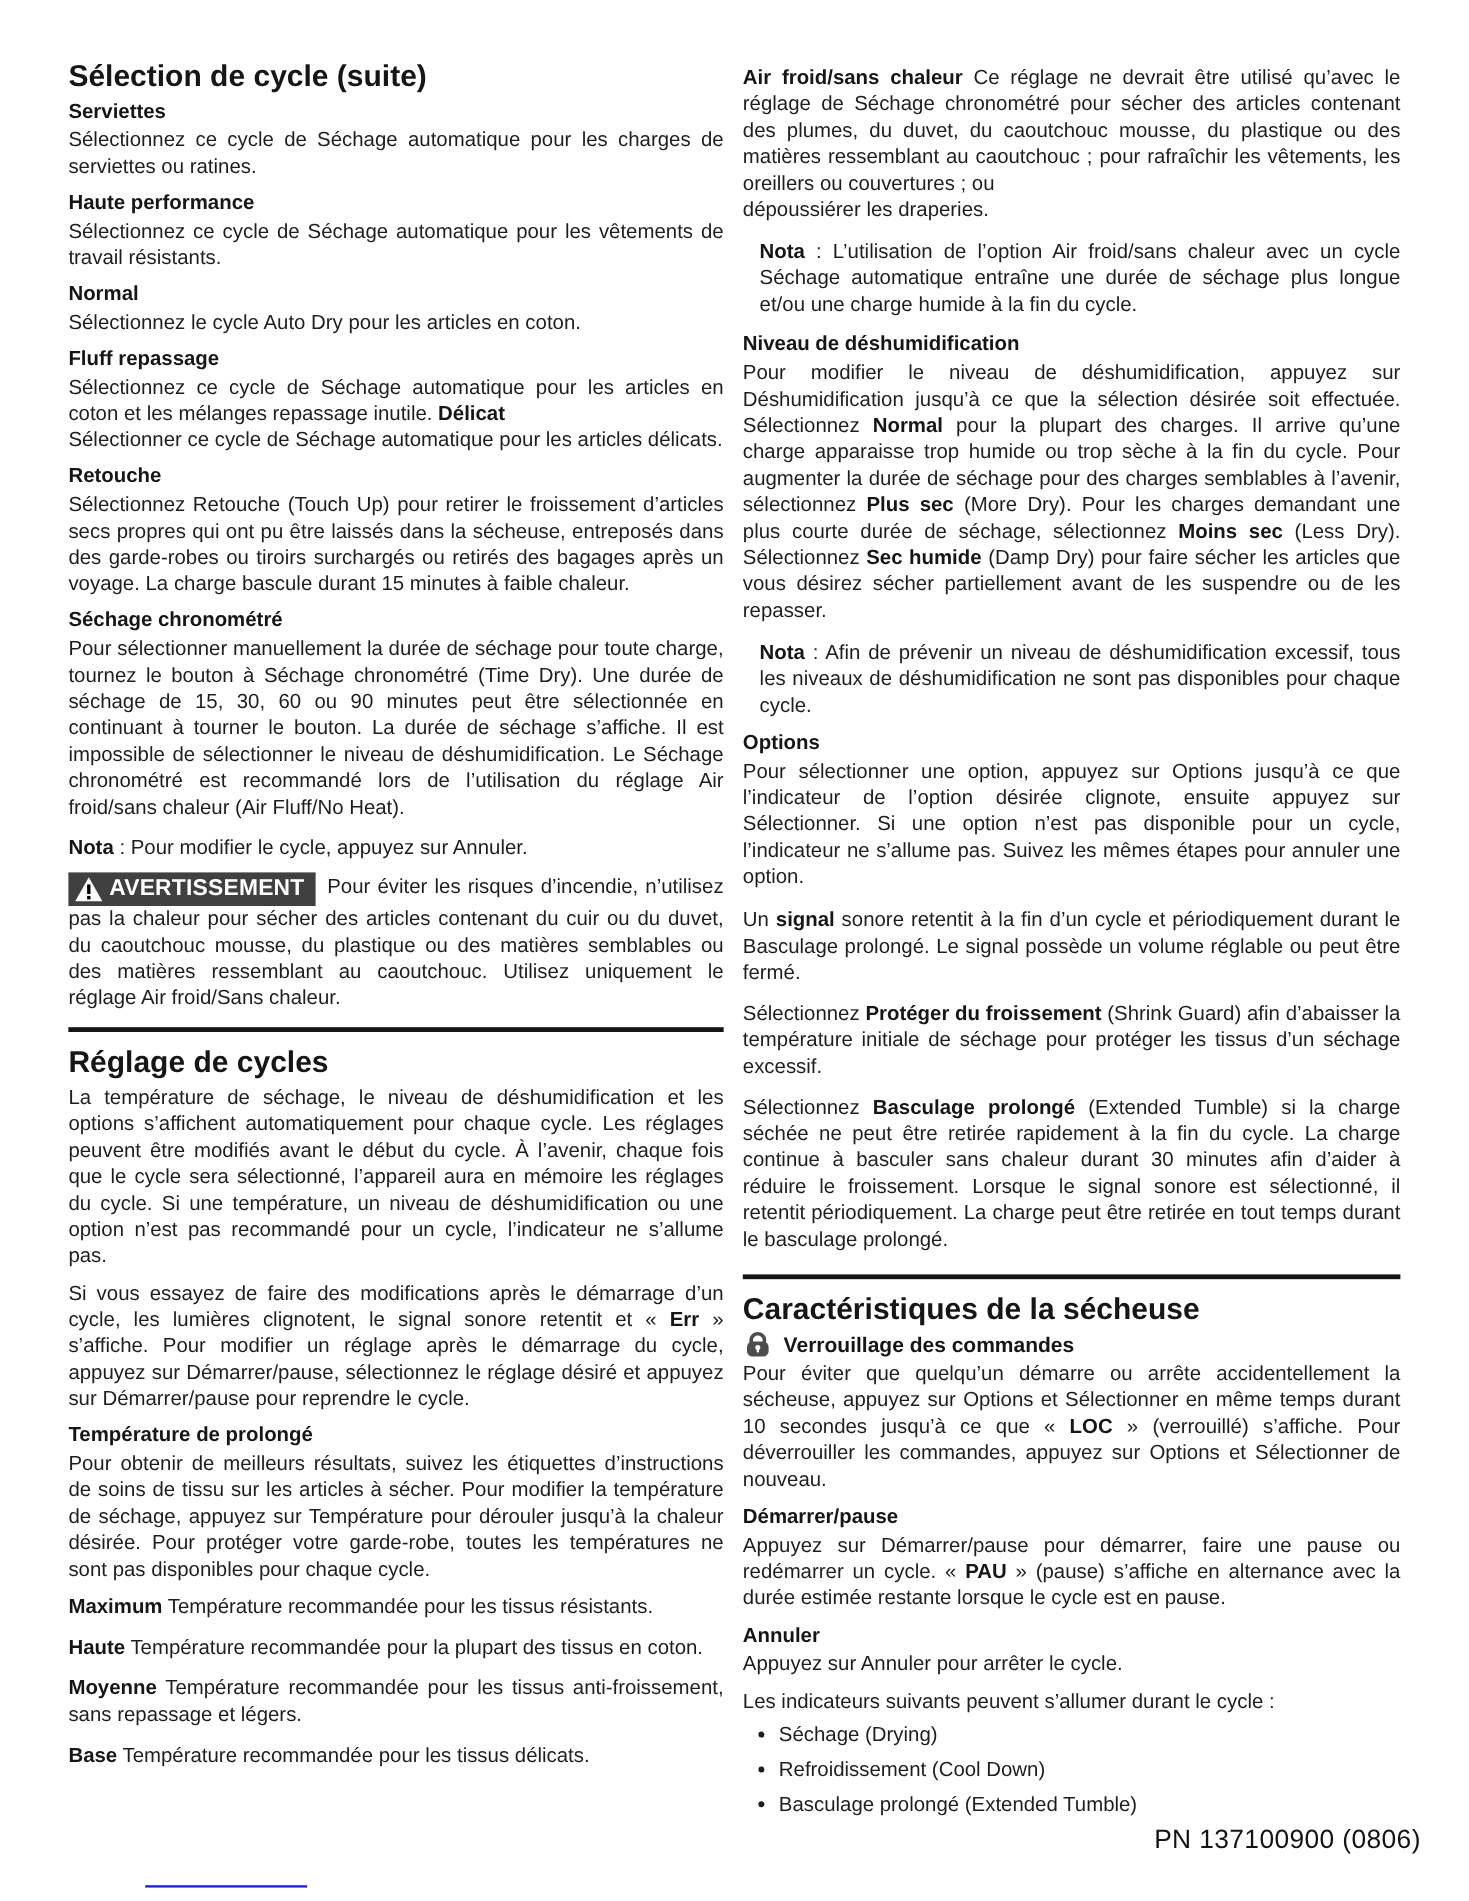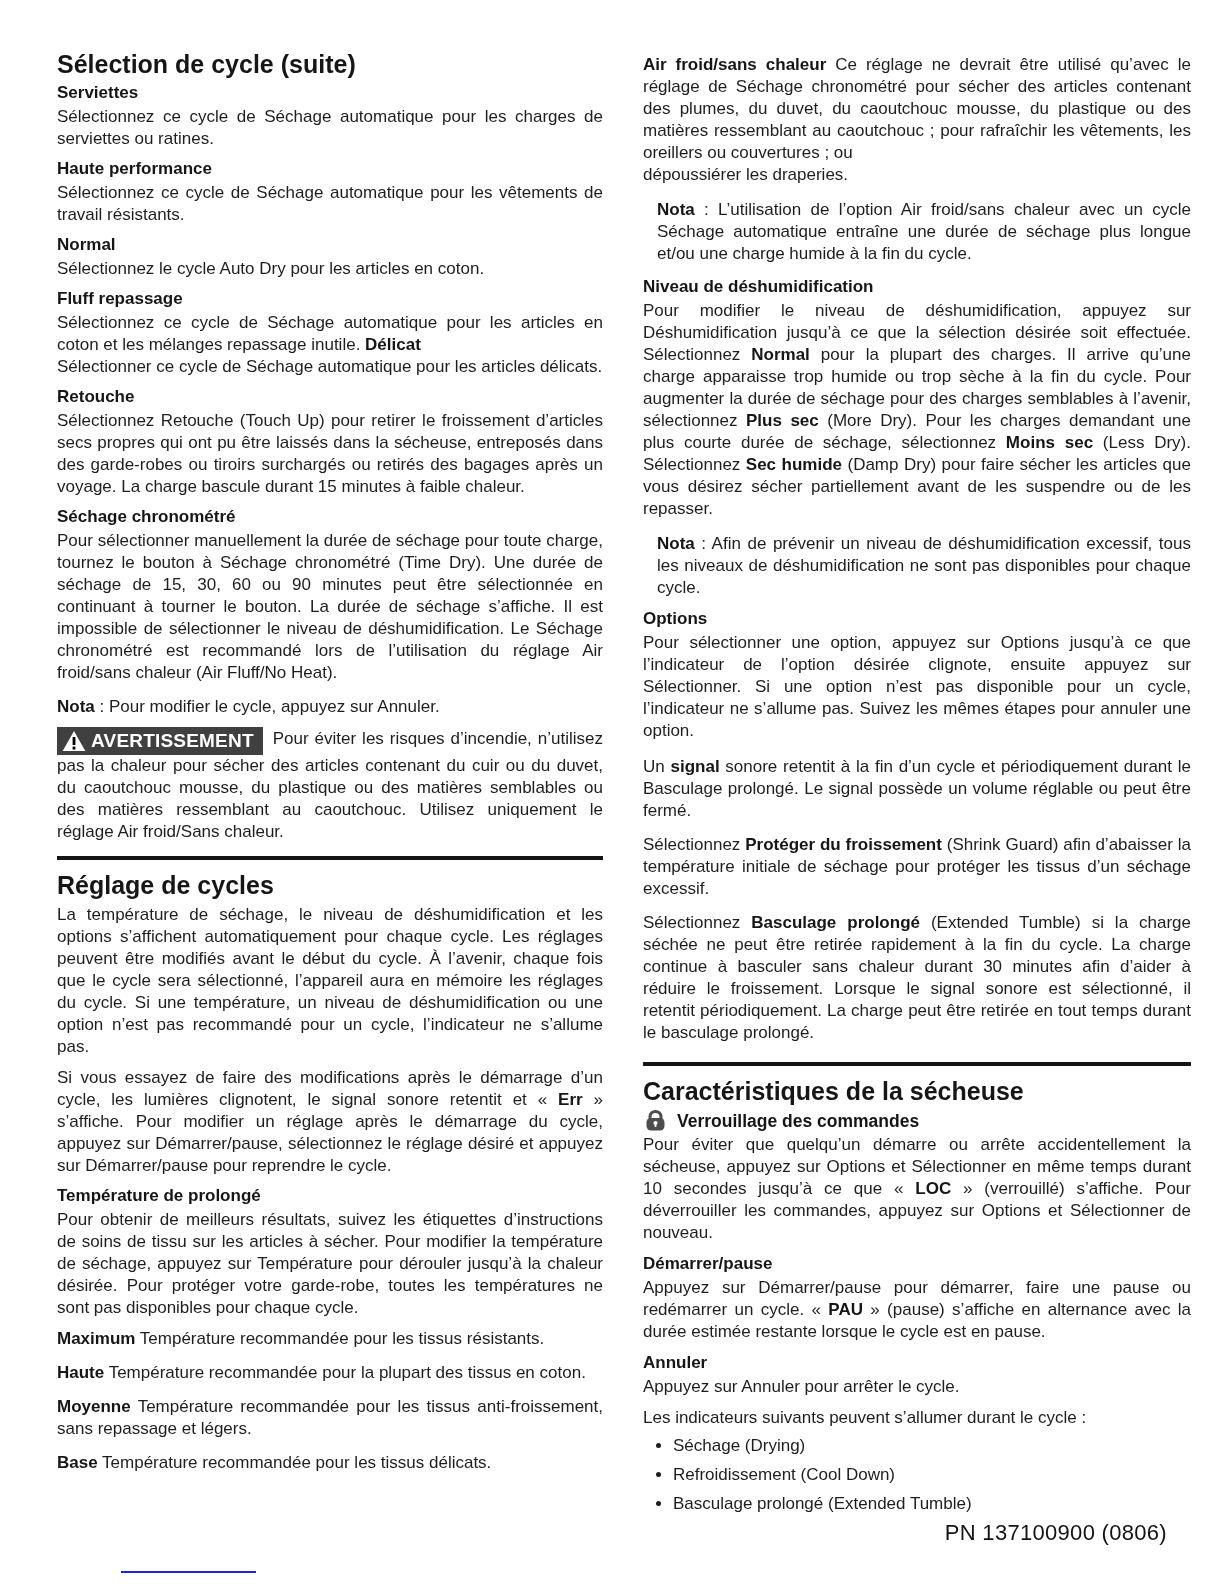--- a/index.html
+++ b/index.html
@@ -3,41 +3,41 @@
 <meta charset="utf-8">
 <style>
   html,body { margin:0; padding:0; }
   body {
     width:1224px; height:1584px; background:#ffffff; position:relative;
     font-family:"Liberation Sans", sans-serif; color:#1e1e1e;
     -webkit-font-smoothing:antialiased;
   }
   .col { position:absolute; top:50px; }
   .col-left  { left:57px;  width:546px; }
-  .col-right { left:643px; width:548px; }
+  .col-right { left:619px; width:548px; }
   p { margin:0 0 9px 0; font-size:17px; line-height:22px; text-align:justify; }
   h1 { font-size:25px; line-height:28px; margin:0 0 5px 0; font-weight:bold; color:#161616; }
   h3 { font-size:17px; line-height:20px; margin:4px 0 3px 0; font-weight:bold; color:#161616; }
   .nota { margin-left:14px; margin-top:13px; }
   .rule { border:none; border-top:4px solid #151515; margin:13px 0 11px 0; }
   .warning-p { margin-top:4px; }
   .warn-badge {
     display:inline-flex; align-items:center; gap:5px;
     background:#404040; color:#fff; font-weight:bold; font-size:19px;
     padding:3px 9px 3px 5px; margin-right:10px; vertical-align:-8px;
     letter-spacing:0.2px; white-space:nowrap;
   }
   .warn-badge svg { display:block; }
   .lock-row { display:flex; align-items:flex-end; gap:9px; margin:2px 0 3px 0; }
   .lock-row h3 { margin:0; font-size:17.5px; }
   .lock-row svg { display:block; flex:0 0 auto; }
   ul.status-list { margin:0 0 8px 0; padding-left:30px; }
   ul.status-list li { font-size:17px; line-height:22px; margin-bottom:7px; color:#1e1e1e; }
   .footer-pn {
-    position:absolute; right:57px; bottom:38px;
+    position:absolute; right:40px; bottom:38px;
     font-size:22px; color:#141414; letter-spacing:0.3px;
   }
   .blue-underline {
     position:absolute; left:121px; top:1571px; width:135px; height:0;
     border-top:2px solid #2323dd;
   }
   b { font-weight:bold; color:#161616; }
 </style>
 </head>
 <body>

